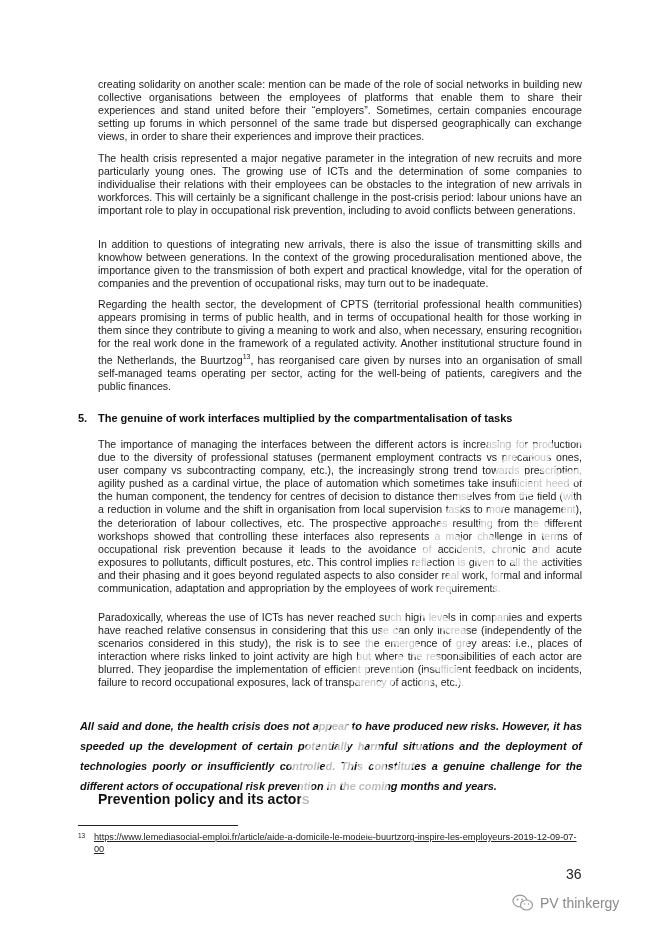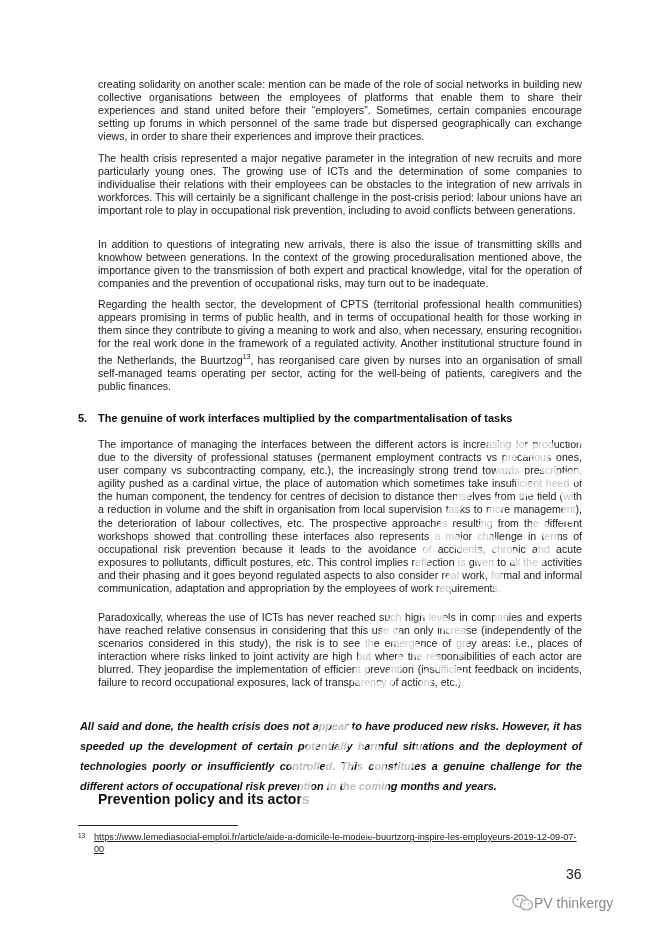--- a/index.html
+++ b/index.html
@@ -12,21 +12,21 @@
   .heading .num { position: absolute; left: 0; }
   .heading .txt { position: absolute; left: 20px; white-space: nowrap; }
   .conclusion { position: absolute; left: 80px; width: 502px; font-size: 10.9px; line-height: 20px;
                 font-weight: bold; font-style: italic; text-align: justify; color: #111; margin: 0; }
   .subheading { position: absolute; left: 98px; font-size: 14px; font-weight: bold; color: #111; margin: 0; }
   .fn-rule { position: absolute; left: 78px; top: 825px; width: 160px; height: 1px; background: #222; }
   .footnote { position: absolute; left: 78px; top: 831px; width: 500px; font-size: 9.2px; line-height: 12px; color: #222; }
   .footnote sup { font-size: 6.5px; position: absolute; left: 0; top: -1px; }
   .footnote a { position: absolute; left: 16px; width: 490px; color: #222; text-decoration: underline; }
   .pagenum { position: absolute; left: 566px; top: 866px; font-size: 14px; color: #222; }
-  .brand { position: absolute; left: 512px; top: 894px; font-size: 14px; color: #8a8a8a; display: flex; align-items: center; }
+  .brand { position: absolute; left: 512px; top: 894px; font-size: 14px; color: #8a8a8a; display: flex; align-items: center; gap: 6px; }
   .brand svg { display: block; }
   .watermark { position: absolute; left: 150px; top: 430px; font-size: 120px; font-weight: bold;
                color: rgba(255,255,255,0.72); transform: rotate(-58deg); transform-origin: center;
                pointer-events: none; letter-spacing: 6px; white-space: nowrap; }
 </style>
 </head>
 <body>
 
 <div class="page">
 

